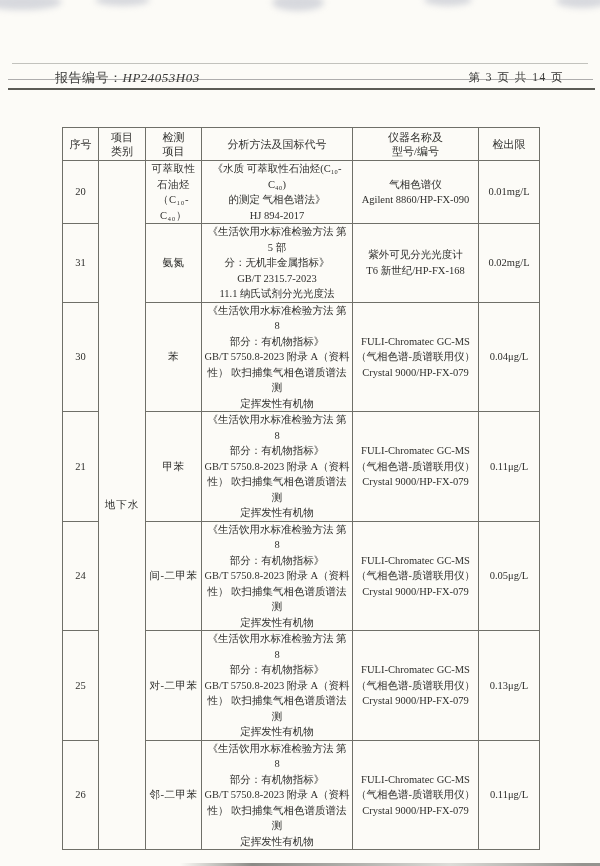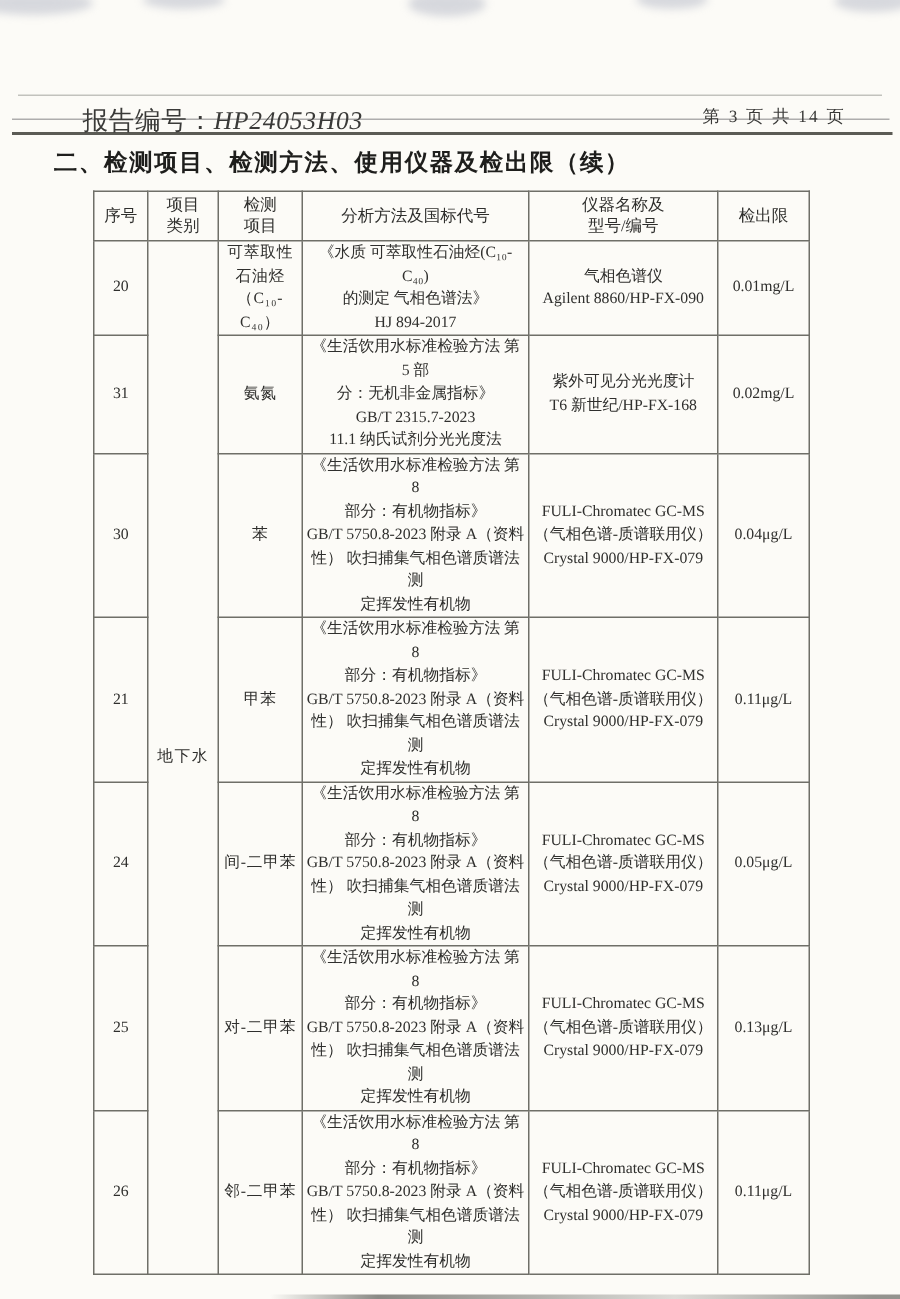--- a/index.html
+++ b/index.html
@@ -16,21 +16,21 @@
   .b4{left:424px;top:-7px;width:48px;height:13px;}
   .b5{left:556px;top:-6px;width:52px;height:14px;}
   .bottom-edge{
     position:absolute;left:0;bottom:0;width:600px;height:3px;
     background:linear-gradient(90deg,rgba(50,50,45,0) 0%,rgba(50,50,45,0) 30%,rgba(45,45,40,.55) 42%,rgba(45,45,40,.35) 60%,rgba(45,45,40,.15) 75%,rgba(45,45,40,.5) 97%);
   }
   
   .rule-top{position:absolute;left:12px;top:63px;width:576px;height:1px;background:rgba(125,125,118,.45);}
   .rule-strike{position:absolute;left:8px;top:79px;width:585px;height:1px;background:rgba(95,95,100,.5);}
   .rule-bottom{position:absolute;left:8px;top:88px;width:587px;height:2px;background:rgba(62,62,56,.85);}
-  .hdr-left{position:absolute;left:55px;top:69px;font-size:17px;letter-spacing:.5px;color:#3a3a38;}
+  .hdr-left{position:absolute;left:55px;top:69px;font-size:13px;letter-spacing:.5px;color:#3a3a38;}
   .hdr-left .num{font-style:italic;}
   .hdr-right{position:absolute;right:36px;top:70px;font-size:11.5px;letter-spacing:1.5px;color:#3a3a38;}
   
   .title{
     position:absolute;left:36px;top:98px;font-size:15.5px;font-weight:bold;
     letter-spacing:1.2px;color:#1e1e1c;
   }
   
   table.report{
     position:absolute;left:62px;top:127px;width:477px;
@@ -66,21 +66,20 @@
 
   <div class="rule-top"></div>
   <div class="rule-strike"></div>
   <div class="rule-bottom"></div>
 
   <div class="hdr-left">
     <span>报告编号：</span><span class="num">HP24053H03</span>
   </div>
   <div class="hdr-right">第 3 页 共 14 页</div>
 
-  <div class="title">二、检测项目、检测方法、使用仪器及检出限（续）</div>
 
   <table class="report">
     <colgroup>
       <col style="width:36px">
         <col style="width:47px">
         <col style="width:56px">
       <col style="width:151px">
         <col style="width:126px">
         <col style="width:61px">
     </colgroup>

